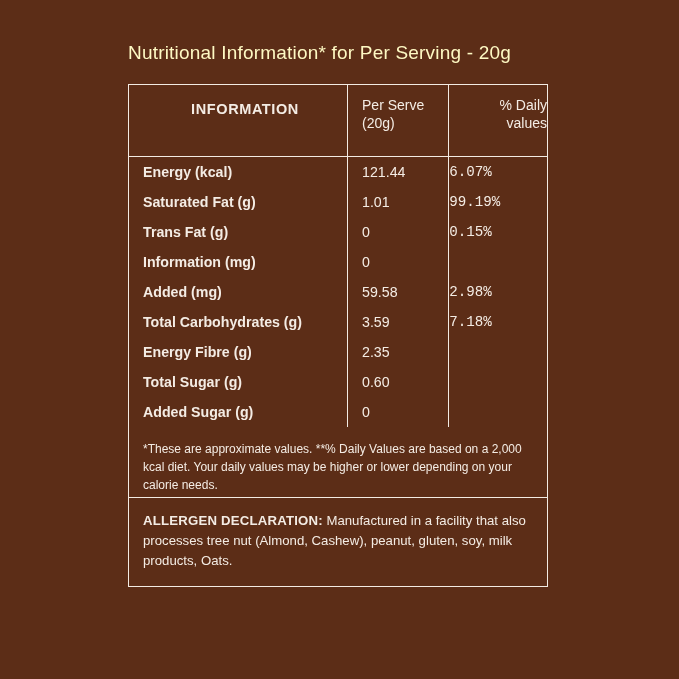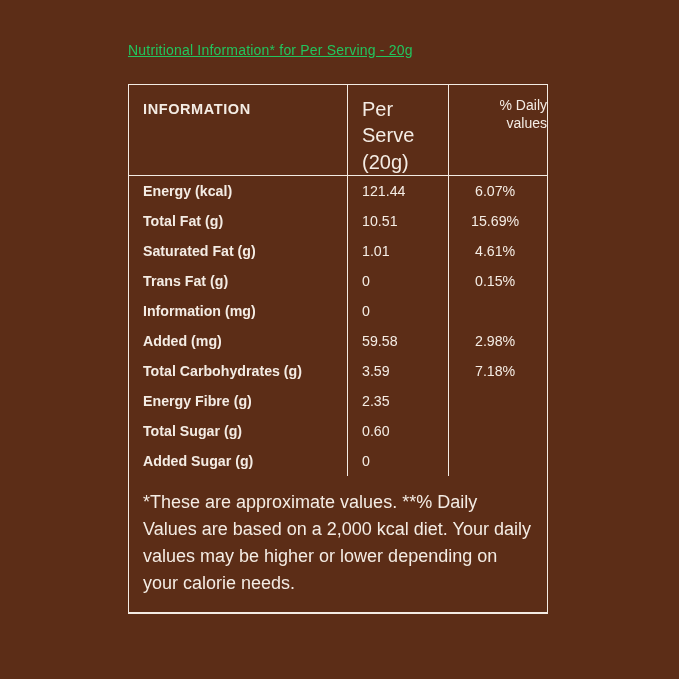--- a/index.html
+++ b/index.html
@@ -17,25 +17,24 @@
   .page {
     position: relative;
     width: 679px;
     height: 679px;
     box-sizing: border-box;
   }
   .title {
     position: absolute;
     left: 128px;
     top: 42px;
-    font-size: 14px;
-    color: #22c55e;
+    font-size: 19px;
+    color: #fef9c3;
     letter-spacing: 0.2px;
     white-space: nowrap;
-    text-decoration: underline;
   }
   .panel {
     position: absolute;
     left: 128px;
     top: 84px;
     width: 420px;
     border: 1.5px solid #f3ebe3;
     box-sizing: border-box;
   }
   table.nutri {
@@ -49,31 +48,31 @@
 
   table.nutri th, table.nutri td {
     padding: 0;
     vertical-align: top;
   }
   .hdr-row th {
     height: 55px;
     border-bottom: 1.5px solid #f3ebe3;
   }
   .hdr-info {
-    text-align: left;
+    text-align: center;
     padding: 16px 0 0 14px !important;
     font-size: 14.5px;
     font-weight: bold;
     letter-spacing: 0.6px;
     border-right: 1.5px solid #f3ebe3;
   }
   .hdr-serve {
     text-align: left;
     padding: 11px 0 0 14px !important;
-    font-size: 20px;
+    font-size: 14px;
     font-weight: normal;
     line-height: 1.32;
     border-right: 1.5px solid #f3ebe3;
   }
   .hdr-daily {
     text-align: right;
     padding: 11px 0 0 14px !important;
     font-size: 14px;
     font-weight: normal;
     line-height: 1.32;
@@ -89,32 +88,32 @@
     border-right: 1.5px solid #f3ebe3;
     white-space: nowrap;
     font-weight: bold;
   }
   .rows td.name.bold { font-weight: bold; }
   .rows td.serve {
     padding-left: 14px;
     border-right: 1.5px solid #f3ebe3;
   }
   .rows td.daily {
-    text-align: center;
     padding-right: 6px;
+    font-family: Liberation Mono, monospace;
   }
   .rows tr.last td.name,
   .rows tr.last td.serve,
   .rows tr.last td.daily {
     border-bottom: 1.5px solid #f3ebe3;
     height: 32px;
   }
   .notes {
-    padding: 13px 16px 15px 14px;
-    font-size: 18px;
+    padding: 13px 16px 3px 14px;
+    font-size: 12px;
     line-height: 1.5;
     border-bottom: 1.5px solid #f3ebe3;
   }
   .allergen {
     padding: 13px 16px 16px 14px;
     font-size: 13.2px;
     line-height: 1.5;
   }
   .allergen b {
     font-weight: bold;
@@ -149,28 +148,23 @@
           </th>
         </tr>
       </thead>
       <tbody class="rows">
         <tr>
           <td class="name bold">Energy (kcal)</td>
           <td class="serve">121.44</td>
           <td class="daily">6.07%</td>
         </tr>
         <tr>
-          <td class="name bold">Total Fat (g)</td>
-          <td class="serve">10.51</td>
-          <td class="daily">15.69%</td>
-        </tr>
-        <tr>
           <td class="name">Saturated Fat (g)</td>
           <td class="serve">1.01</td>
-          <td class="daily">4.61%</td>
+          <td class="daily">99.19%</td>
         </tr>
         <tr>
           <td class="name">Trans Fat (g)</td>
           <td class="serve">0</td>
           <td class="daily">0.15%</td>
         </tr>
         <tr>
           <td class="name">Information (mg)</td>
           <td class="serve">0</td>
           <td class="daily"></td>
@@ -198,15 +192,18 @@
         <tr>
           <td class="name">Added Sugar (g)</td>
           <td class="serve">0</td>
           <td class="daily"></td>
         </tr>
       </tbody>
     </table>
 
     <div class="notes">*These are approximate values.  **% Daily Values are based on a 2,000 kcal diet. Your daily values may be higher or lower depending on your calorie needs.</div>
 
+    <div class="allergen">
+      <b>ALLERGEN DECLARATION:</b><span> Manufactured in a facility that also processes tree nut (Almond, Cashew), peanut, gluten, soy, milk products, Oats.</span>
+    </div>
 
   </div>
 </div>
 
 </body></html>

